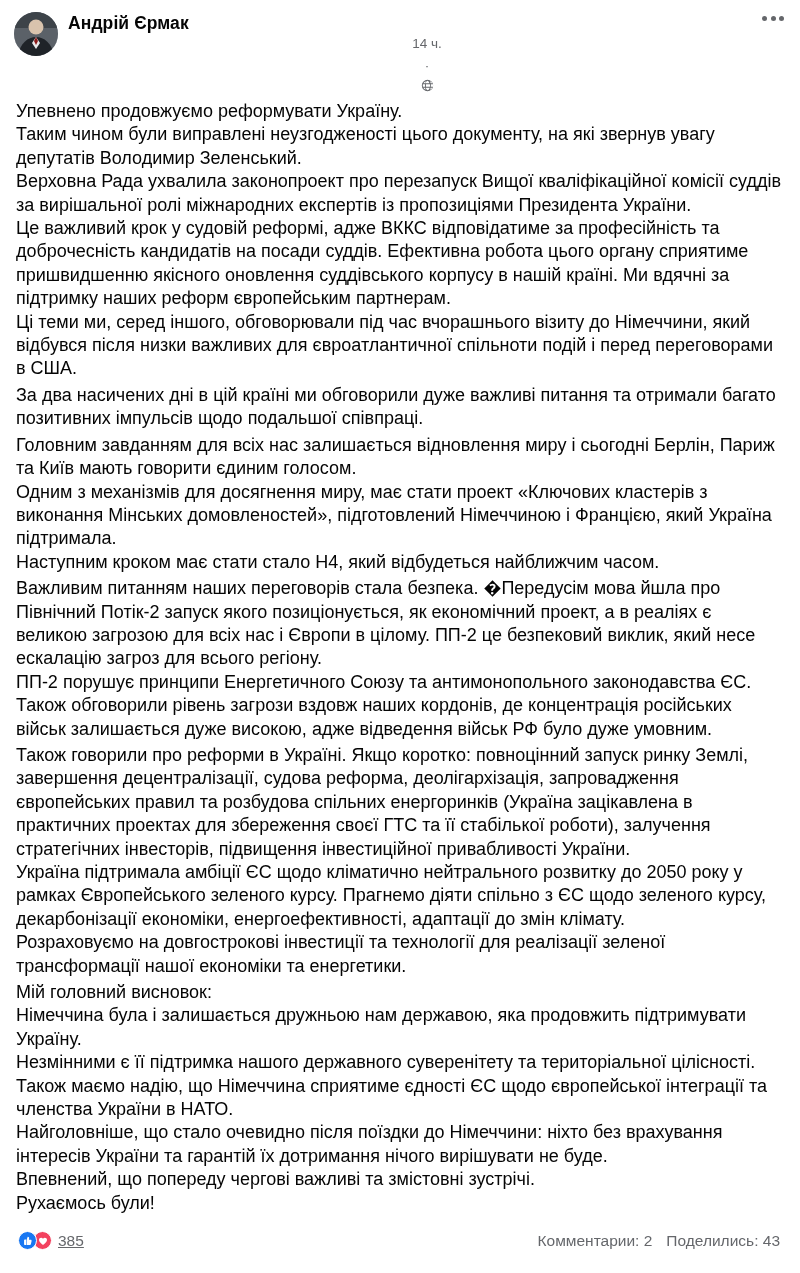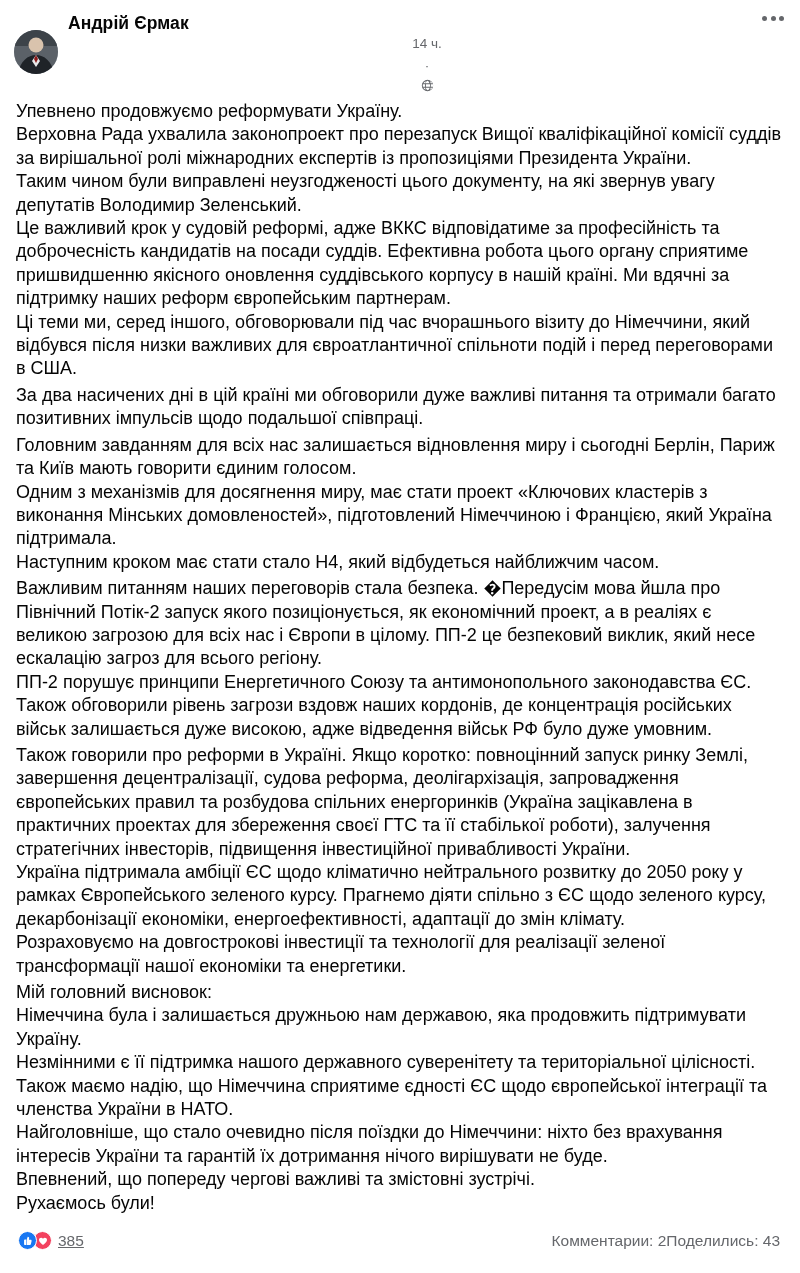--- a/index.html
+++ b/index.html
@@ -16,21 +16,21 @@
   }
   .post {
     width: 800px;
     box-sizing: border-box;
     padding: 10px 14px 0 14px;
     position: relative;
   }
   
   .post-header {
     display: flex;
-    align-items: center;
+    align-items: flex-start;
     gap: 10px;
     padding: 2px 0 6px 0;
   }
   .avatar {
     width: 44px;
     height: 44px;
     border-radius: 50%;
     overflow: hidden;
     flex: 0 0 auto;
     background: #b9c0c8;
@@ -133,20 +133,21 @@
   .reaction-icons span.love {
     background: #f3425f;
     z-index: 1;
   }
   .reaction-count {
     font-size: 15.5px;
     color: #65676b;
   }
   .footer-right {
     display: flex;
+    gap: 14px;
     font-size: 15.5px;
     color: #65676b;
   }
   .footer-right span { white-space: nowrap; }
 </style>
 </head>
 <body>
 
 <div class="post">
 
@@ -175,22 +176,22 @@
     </div>
     <div class="menu-dots">
       <i></i>
       <i></i>
       <i></i>
     </div>
   </div>
 
   <div class="post-body" id="post-body">
       <p>Упевнено продовжуємо реформувати Україну.</p>
+      <p>Таким чином були виправлені неузгодженості цього документу, на які звернув увагу депутатів Володимир Зеленський.</p>
       <p>Верховна Рада ухвалила законопроект про перезапуск Вищої кваліфікаційної комісії суддів за вирішальної ролі міжнародних експертів із пропозиціями Президента України.</p>
-      <p>Таким чином були виправлені неузгодженості цього документу, на які звернув увагу депутатів Володимир Зеленський.</p>
       <p>Це важливий крок у судовій реформі, адже ВККС відповідатиме за професійність та доброчесність кандидатів на посади суддів. Ефективна робота цього органу сприятиме пришвидшенню якісного оновлення суддівського корпусу в нашій країні. Ми вдячні за підтримку наших реформ європейським партнерам.</p>
       <p>Ці теми ми, серед іншого, обговорювали під час вчорашнього візиту до Німеччини, який відбувся після низки важливих для євроатлантичної спільноти подій і перед переговорами в США.</p>
       <p class="gap">За два насичених дні в цій країні ми обговорили дуже важливі питання та отримали багато позитивних імпульсів щодо подальшої співпраці.</p>
       <p class="gap">Головним завданням для всіх нас залишається відновлення миру і сьогодні Берлін, Париж та Київ мають говорити єдиним голосом.</p>
       <p>Одним з механізмів для досягнення миру, має стати проект «Ключових кластерів з виконання Мінських домовленостей», підготовлений Німеччиною і Францією,  який Україна підтримала.</p>
       <p>Наступним кроком має стати стало Н4, який відбудеться найближчим часом.</p>
       <p class="gap">Важливим питанням наших переговорів стала безпека. �Передусім мова йшла про Північний Потік-2 запуск якого позиціонується, як економічний проект, а в реаліях є великою загрозою для всіх нас і Європи в цілому. ПП-2 це безпековий виклик, який несе ескалацію загроз для всього регіону.</p>
       <p>ПП-2 порушує принципи Енергетичного Союзу та антимонопольного законодавства ЄС.</p>
       <p>Також обговорили рівень загрози вздовж наших кордонів, де концентрація російських військ залишається дуже високою, адже відведення військ РФ було дуже умовним.</p>
       <p class="gap">Також говорили про реформи в Україні. Якщо коротко: повноцінний запуск ринку Землі, завершення децентралізації, судова реформа, деолігархізація, запровадження європейських правил та розбудова спільних енергоринків (Україна зацікавлена в практичних проектах для збереження своєї ГТС та її стабілької роботи), залучення стратегічних інвесторів, підвищення інвестиційної привабливості України.</p>

